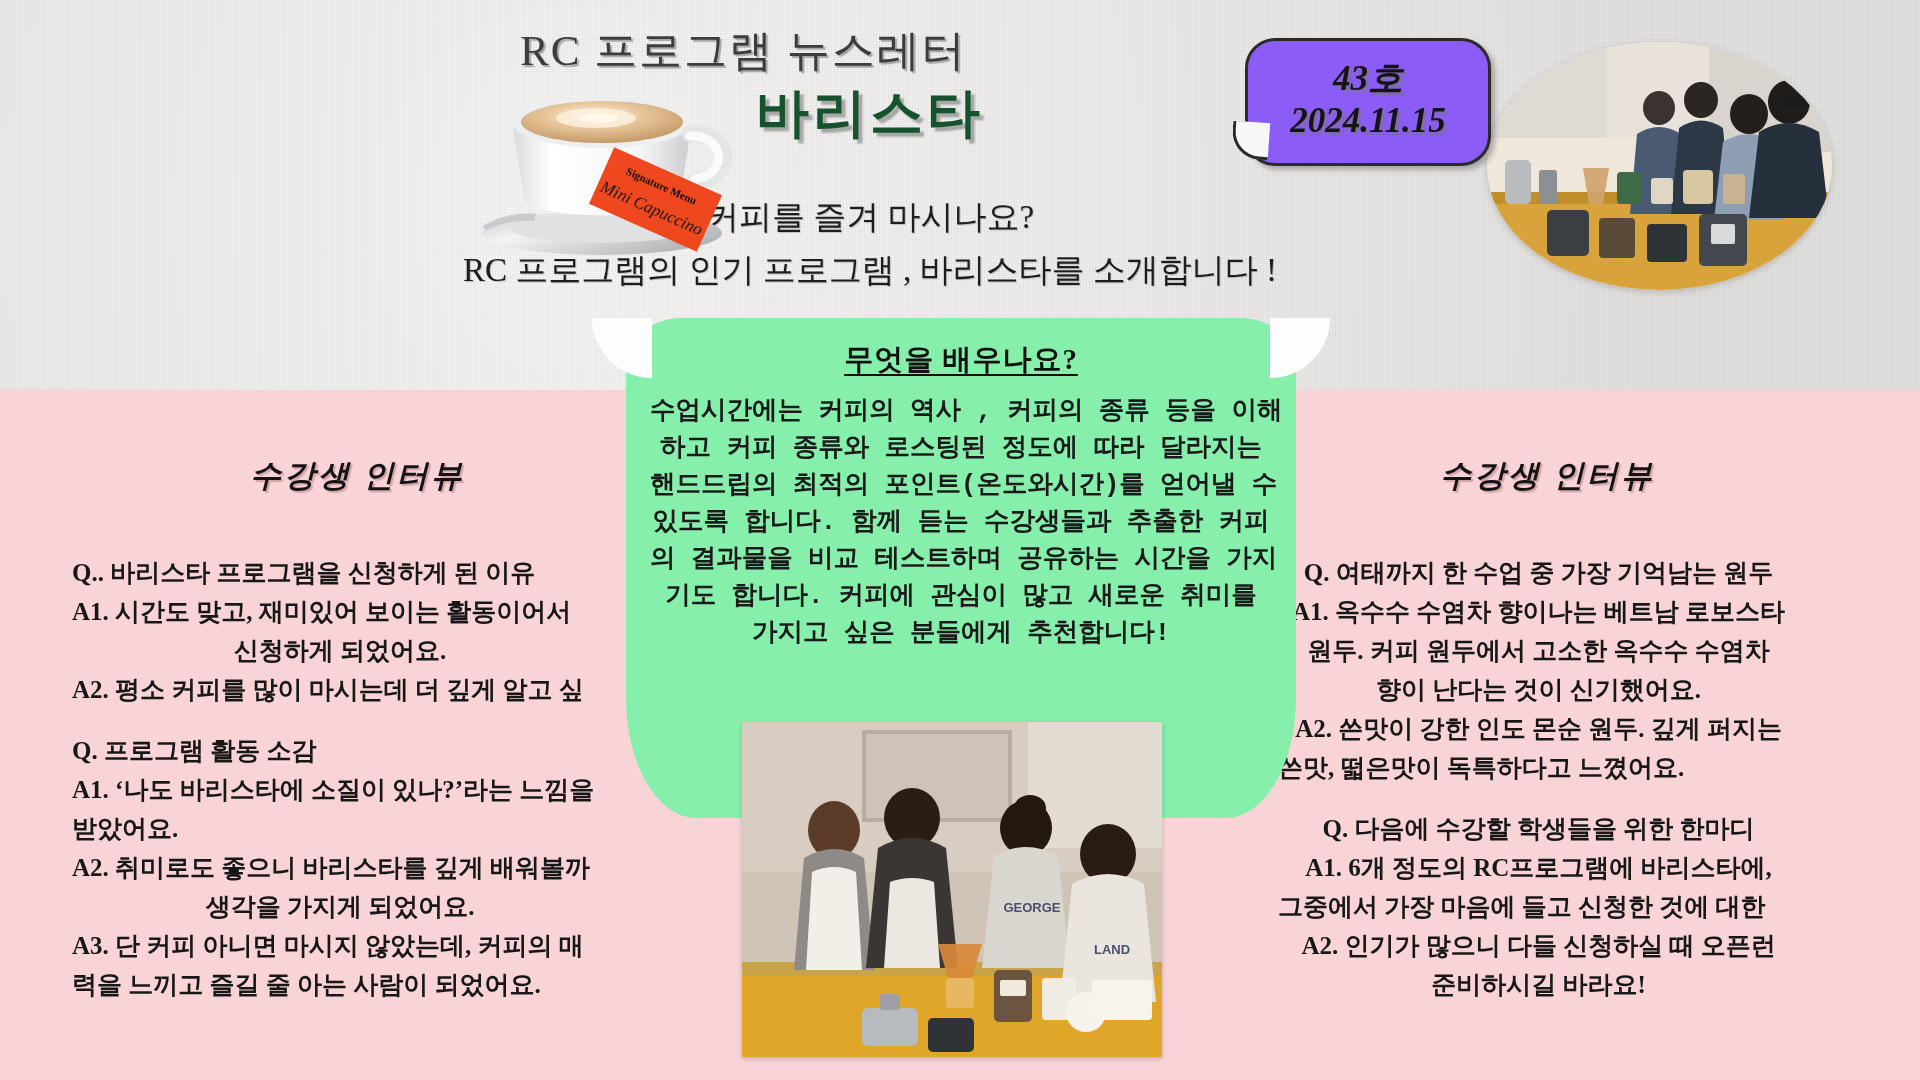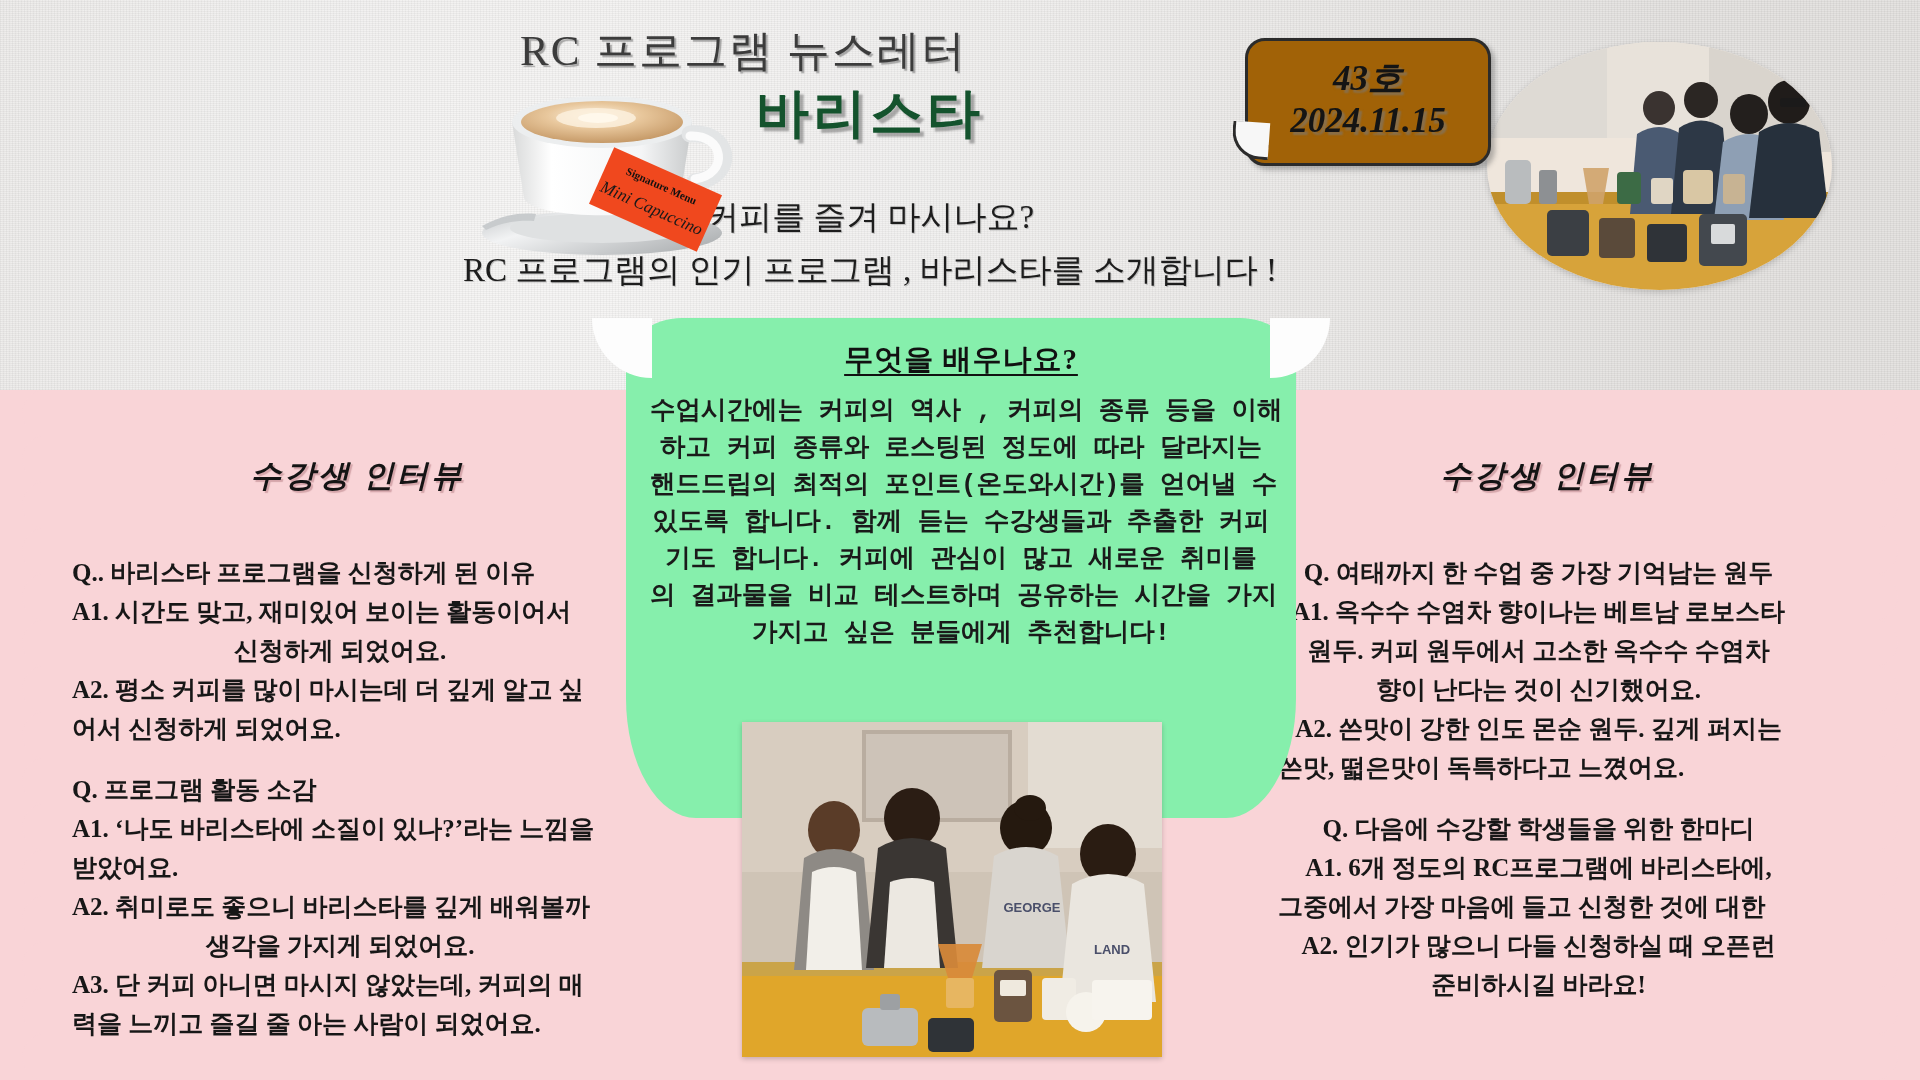--- a/index.html
+++ b/index.html
@@ -78,21 +78,21 @@
   }
   #subtitle2{
     position:absolute;left:400px;top:248px;width:940px;text-align:center;
     font-size:33px;color:#1d1d1d;white-space:nowrap;
     text-shadow:1px 1px 0 rgba(150,150,150,.5);
   }
 
   
   #date-bubble{
     position:absolute;left:1245px;top:38px;width:240px;height:122px;
-    background:#a16207;border:3px solid #2b2b2b;border-radius:20px;
+    background:#8b5cf6;border:3px solid #2b2b2b;border-radius:30px;
     box-shadow:4px 4px 5px rgba(100,100,100,.45);
     z-index:6;
   }
   #date-bubble .tail{
     position:absolute;left:-16px;bottom:4px;width:34px;height:34px;
     background:#f7f7f7;border-left:3px solid #2b2b2b;border-bottom:3px solid #2b2b2b;
     border-radius:0 0 0 28px;transform:rotate(4deg);
   }
   #bubble-issue{
     position:absolute;left:0;right:0;top:14px;text-align:center;
@@ -238,22 +238,22 @@
   </svg>
 </div>
 
 <div id="center-box">
   <div id="center-heading">무엇을 배우나요?</div>
   <div id="center-body">
     <div>수업시간에는 커피의 역사 , 커피의 종류 등을 이해</div>
     <div>하고 커피 종류와 로스팅된 정도에 따라 달라지는</div>
     <div>핸드드립의 최적의 포인트(온도와시간)를 얻어낼 수</div>
     <div>있도록 합니다.  함께 듣는 수강생들과 추출한 커피</div>
+    <div>의 결과물을 비교 테스트하며 공유하는 시간을 가지</div>
     <div>기도 합니다. 커피에 관심이 많고 새로운 취미를</div>
-    <div>의 결과물을 비교 테스트하며 공유하는 시간을 가지</div>
     <div>가지고 싶은 분들에게 추천합니다!</div>
   </div>
 </div>
 
 <div id="center-photo">
   <svg viewBox="0 0 420 335" width="420" height="335">
     <rect width="420" height="335" fill="#cfc4b6"></rect>
     <rect x="0" y="0" width="420" height="150" fill="#d8cdc0"></rect>
     <rect x="120" y="8" width="150" height="92" fill="#b9ada0"></rect>
     <rect x="124" y="12" width="142" height="84" fill="#cdc3b8"></rect>
@@ -291,21 +291,20 @@
     </g>
   </svg>
 </div>
 
 <div class="col-heading" id="left-heading">수강생 인터뷰</div>
 <div class="col-body" id="left-body">
   <div>Q.. 바리스타 프로그램을 신청하게 된 이유</div>
   <div>A1. 시간도 맞고, 재미있어 보이는 활동이어서</div>
   <div class="ind">신청하게 되었어요.</div>
   <div>A2. 평소 커피를 많이 마시는데 더 깊게 알고 싶</div>
-  <div>어서 신청하게 되었어요.</div>
   <div class="gap"></div>
   <div>Q. 프로그램 활동 소감</div>
   <div>A1. ‘나도 바리스타에 소질이 있나?’라는 느낌을</div>
   <div>받았어요.</div>
   <div>A2. 취미로도 좋으니 바리스타를 깊게 배워볼까</div>
   <div class="ind">생각을 가지게 되었어요.</div>
   <div>A3. 단 커피 아니면 마시지 않았는데, 커피의 매</div>
   <div>력을 느끼고 즐길 줄 아는 사람이 되었어요.</div>
 </div>
 

